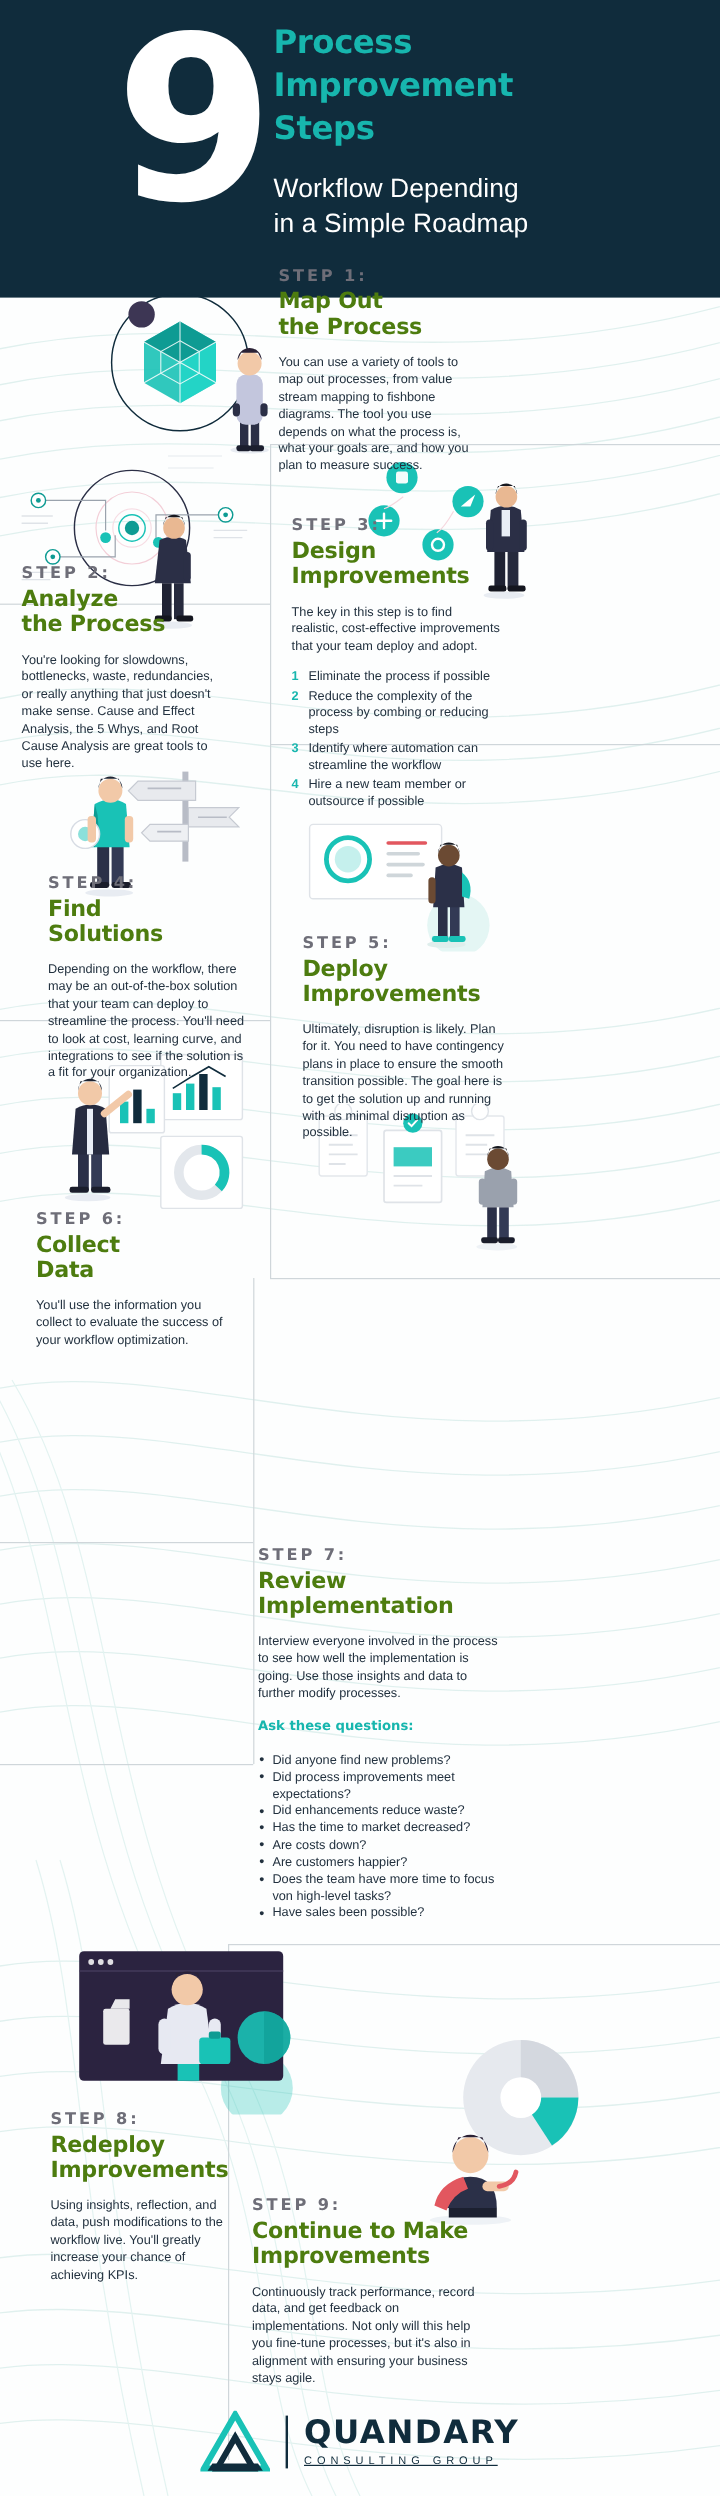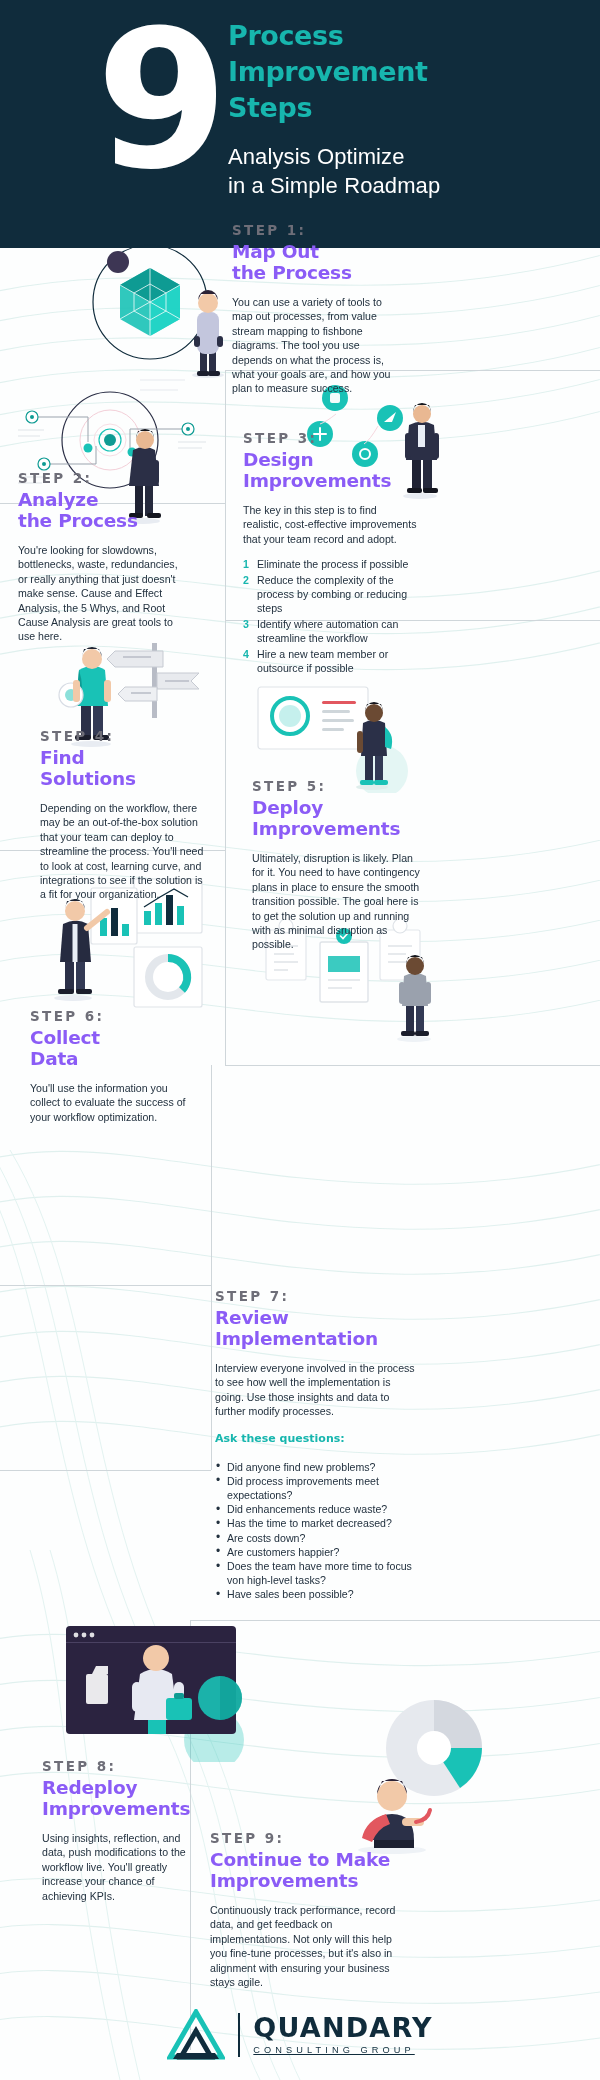--- a/index.html
+++ b/index.html
@@ -76,21 +76,21 @@
   }
   .kicker {
     color: #6e6e78;
     font-size: 13.5px;
     font-weight: 700;
     letter-spacing: 2.4px;
     font-family: "DejaVu Sans", sans-serif;
     margin-bottom: 3px;
   }
   .sttl {
-    color: #8b5cf6;
+    color: #4d7c0f;
     font-size: 18.5px;
     line-height: 21px;
     font-weight: 700;
     letter-spacing: -0.2px;
     font-family: "DejaVu Sans", sans-serif;
   }
   .body {
     margin-top: 12px;
     color: #22313f;
     font-size: 10.6px;
@@ -234,21 +234,21 @@
   </svg>
 
   <div class="header">
     <div class="big-nine">9</div>
     <div class="head-title">
       <div class="ln">Process</div>
       <div class="ln">Improvement</div>
       <div class="ln">Steps</div>
     </div>
     <div class="head-sub">
-      <div class="ln">Analysis Optimize</div>
+      <div class="ln">Workflow Depending</div>
       <div class="ln">in a Simple Roadmap</div>
     </div>
   </div>
 
   <div class="rule-h" style="left:225px; top:370px; width:375px;"></div>
   <div class="rule-v" style="left:225px; top:370px; height:250px;"></div>
   <div class="rule-h" style="left:0px; top:503px; width:225px;"></div>
   <div class="rule-h" style="left:225px; top:620px; width:375px;"></div>
   <div class="rule-v" style="left:225px; top:620px; height:230px;"></div>
   <div class="rule-h" style="left:0px; top:850px; width:225px;"></div>
@@ -369,21 +369,21 @@
     <rect x="41" y="38" width="6" height="26" rx="3" fill="#2b2f46"></rect>
     <rect x="26" y="30" width="7" height="22" fill="#e9eef6"></rect>
     <circle cx="30" cy="19" r="9" fill="#e9b892"></circle>
     <path d="M21,17 a9,9 0 0 1 18,0 l-2,-7 -14,0 z" fill="#16181f"></path>
   </svg>
 
   <div class="step" style="left:243px; top:430px; width:175px;">
     <div class="kicker">STEP 3:</div>
     <div class="sttl">Design</div>
     <div class="sttl">Improvements</div>
-    <div class="body">The key in this step is to find realistic, cost-effective improvements that your team record and adopt.</div>
+    <div class="body">The key in this step is to find realistic, cost-effective improvements that your team deploy and adopt.</div>
     <ol class="numlist">
       <li>Eliminate the process if possible</li>
       <li>Reduce the complexity of the process by combing or reducing steps</li>
       <li>Identify where automation can streamline the workflow</li>
       <li>Hire a new team member or outsource if possible</li>
     </ol>
   </div>
 
   <svg class="illus" style="left:95px; top:625px;" width="110" height="95" viewBox="0 0 110 95">
     <rect x="57" y="18" width="5" height="75" fill="#b8bcc6"></rect>

